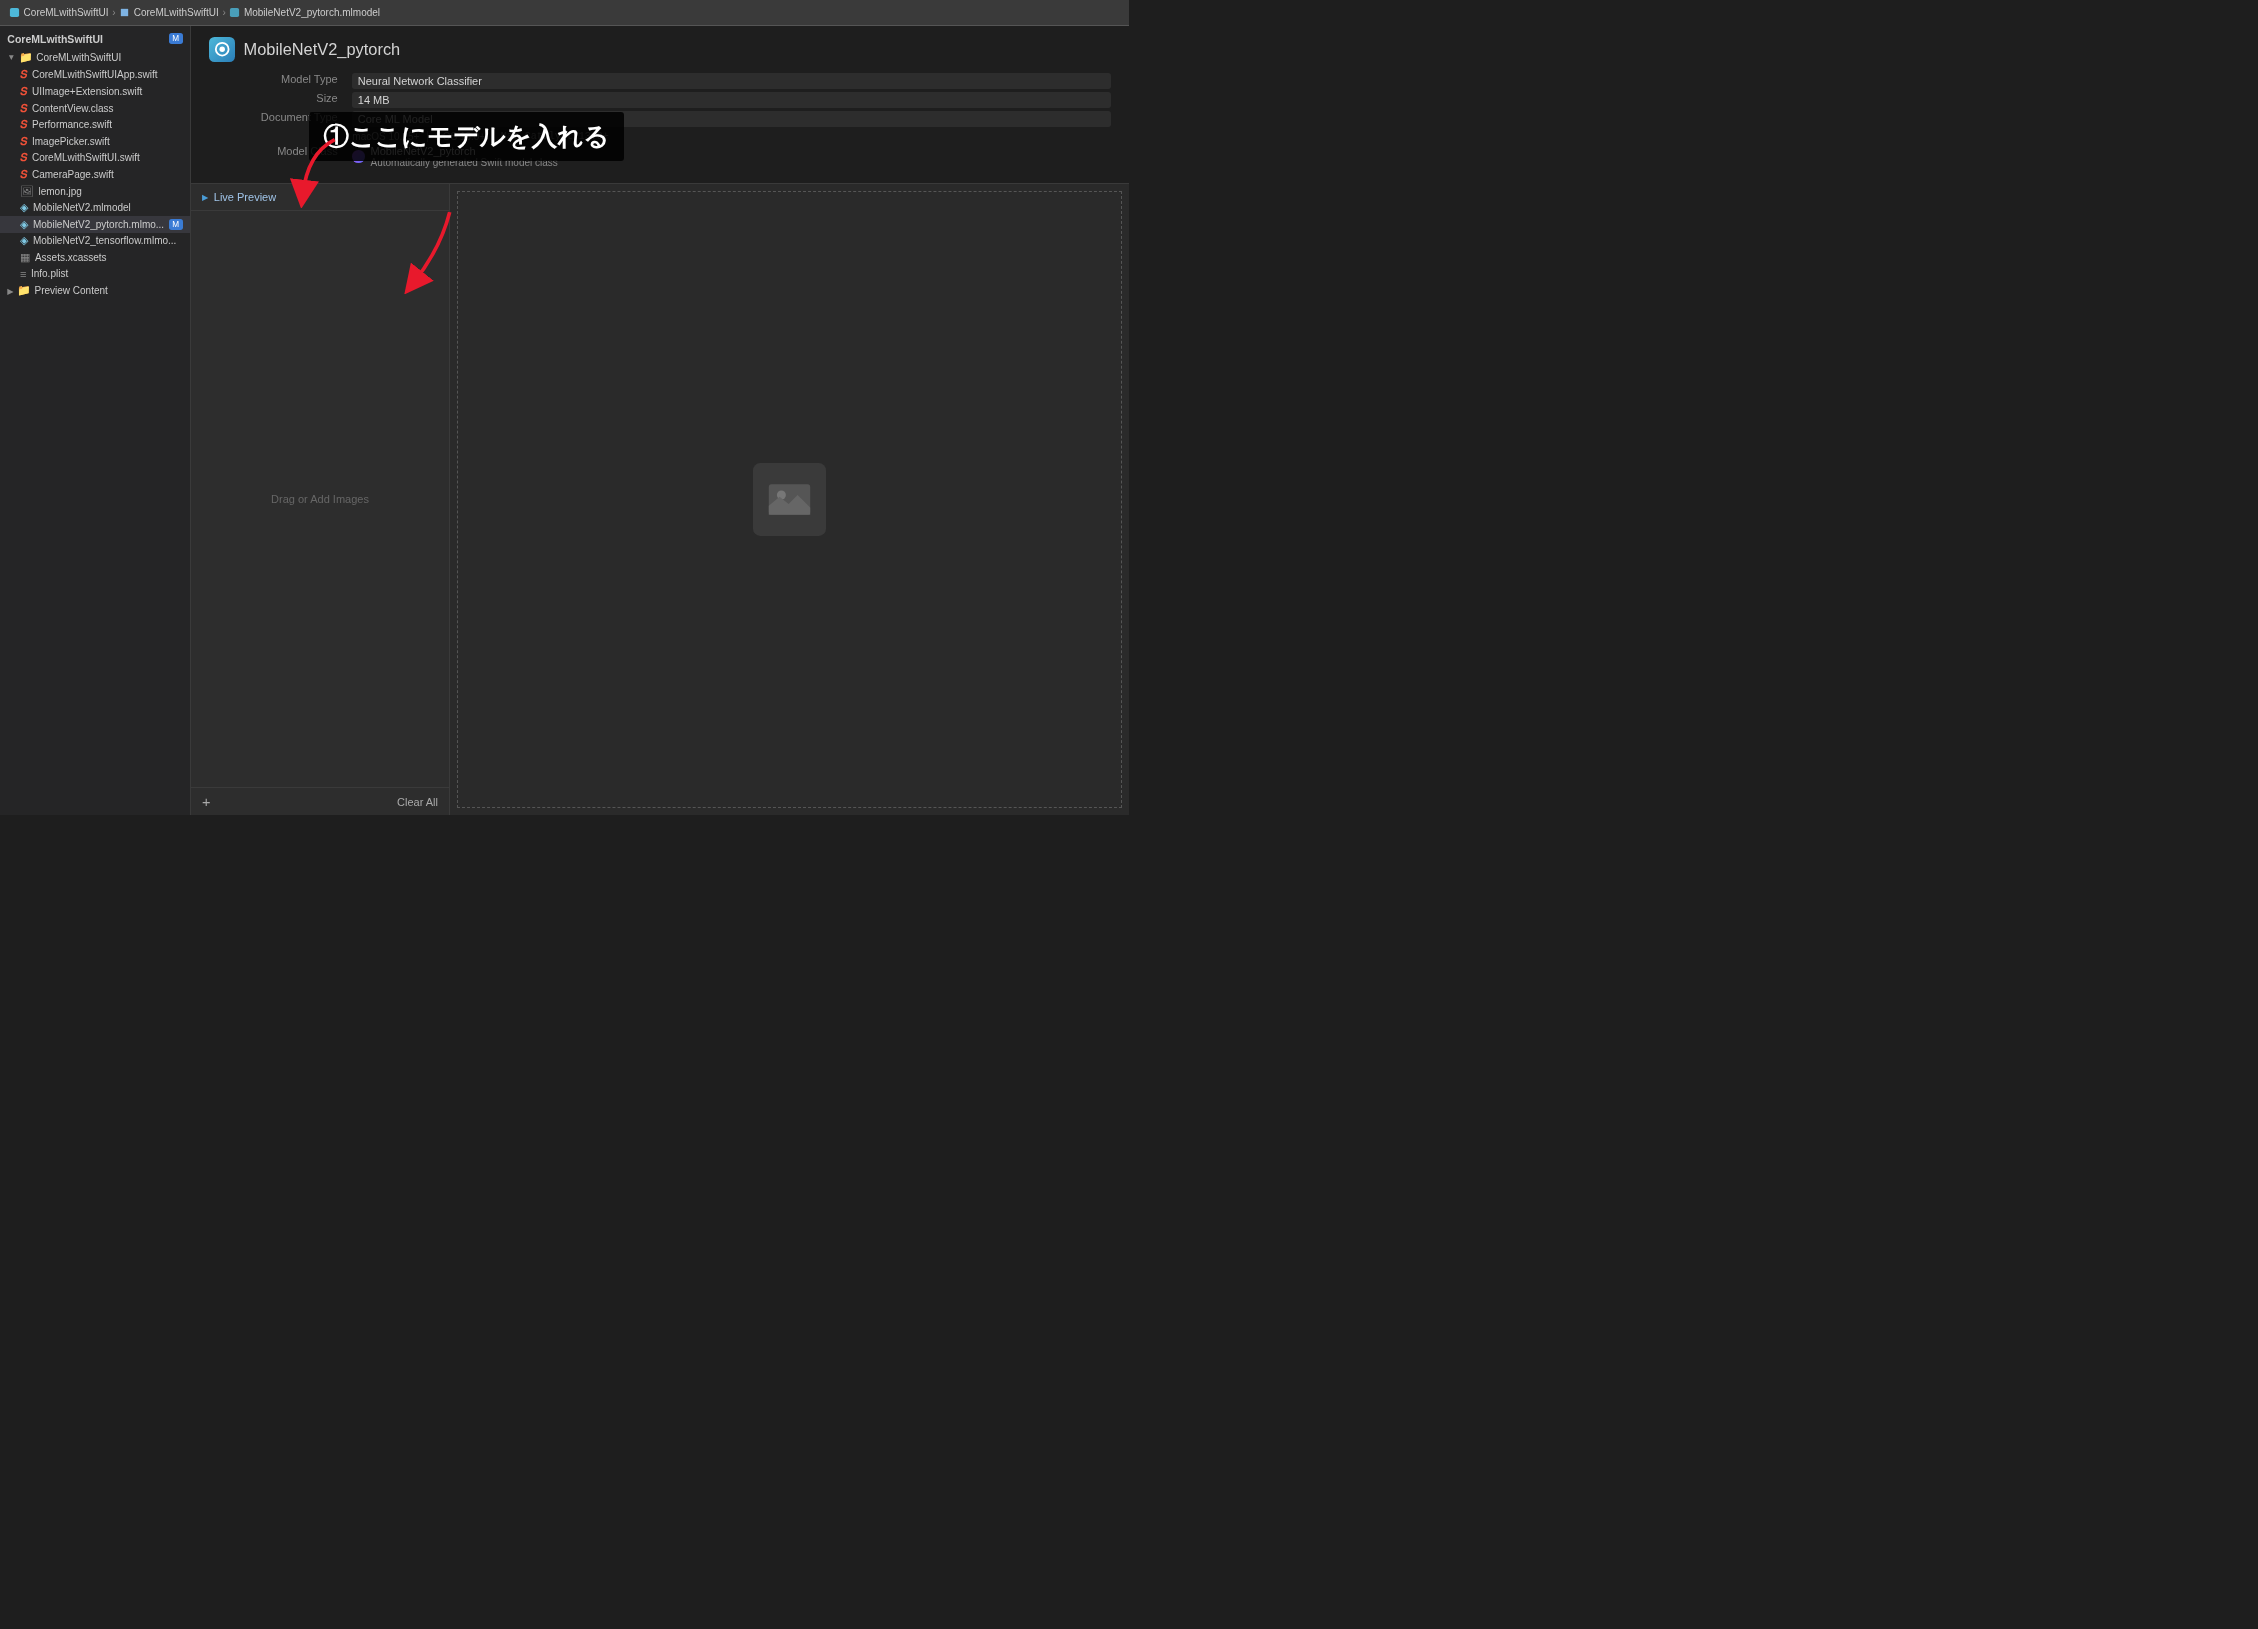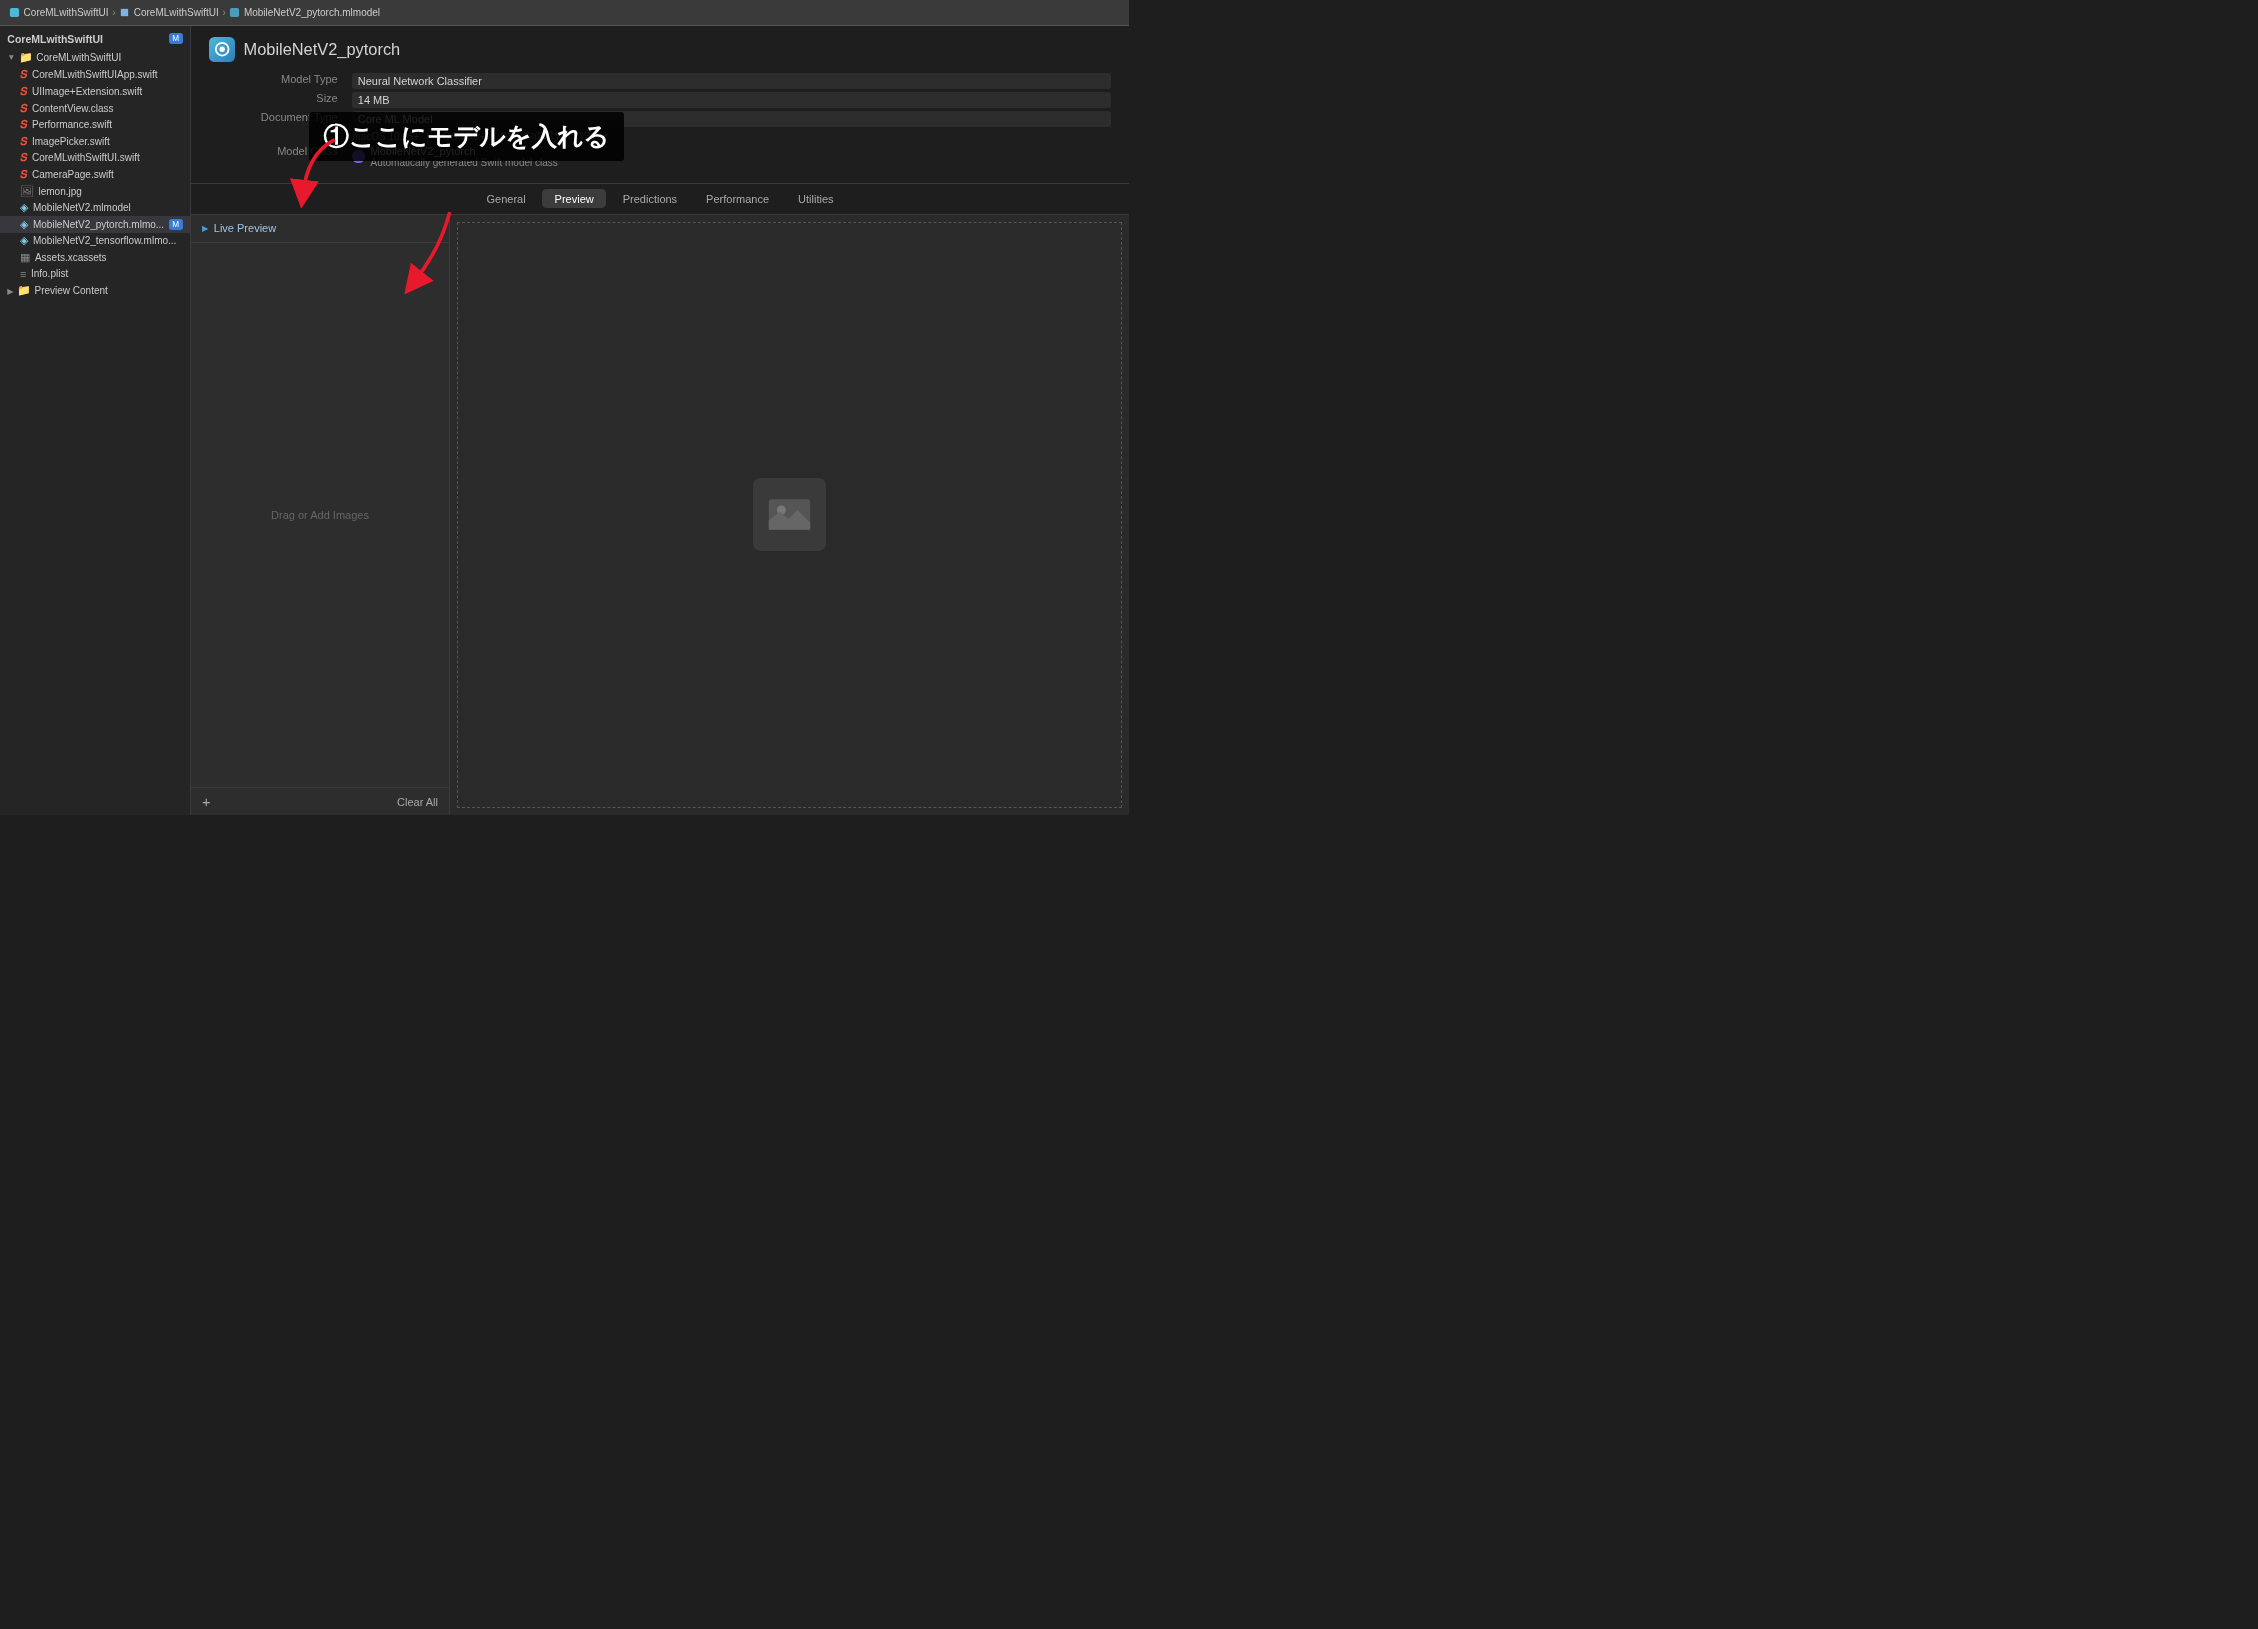--- a/index.html
+++ b/index.html
@@ -526,27 +526,20 @@
         <div class="model-class-row">
           <div class="model-class-badge"></div>
           <div>
             <div style="font-size:11px;color:#d4d4d4;">MobileNetV2_pytorch</div>
             <div class="model-class-sub">Automatically generated Swift model class</div>
           </div>
         </div>
       </div>
     </div>
 
-    <div class="tabs-bar">
-      <div class="tab">General</div>
-      <div class="tab active">Preview</div>
-      <div class="tab">Predictions</div>
-      <div class="tab">Performance</div>
-      <div class="tab">Utilities</div>
-    </div>
 
     <div class="preview-section">
 
       <div class="drag-panel">
         <div class="live-preview-header">
           <span class="triangle">▶</span>
           <span>Live Preview</span>
         </div>
 
         <div class="drag-area">

